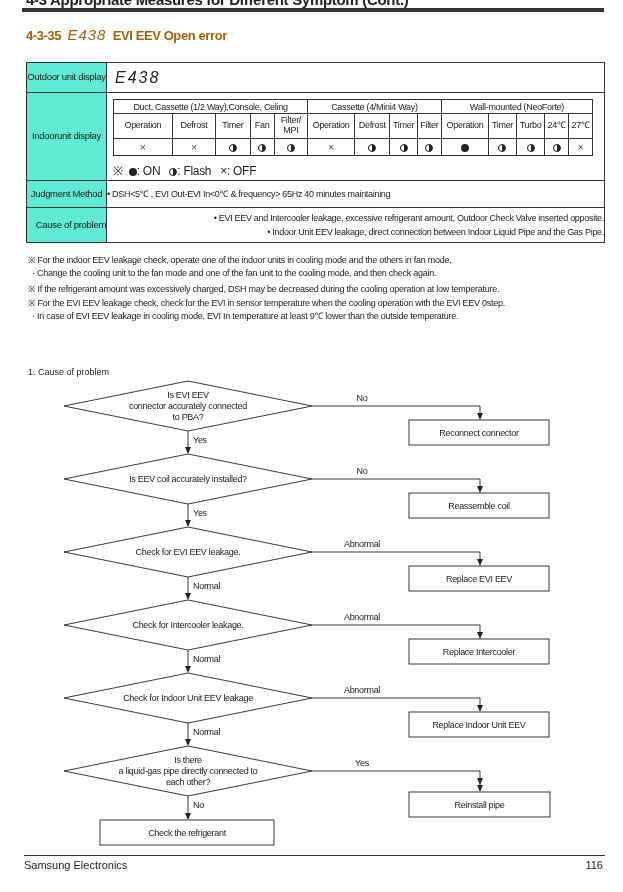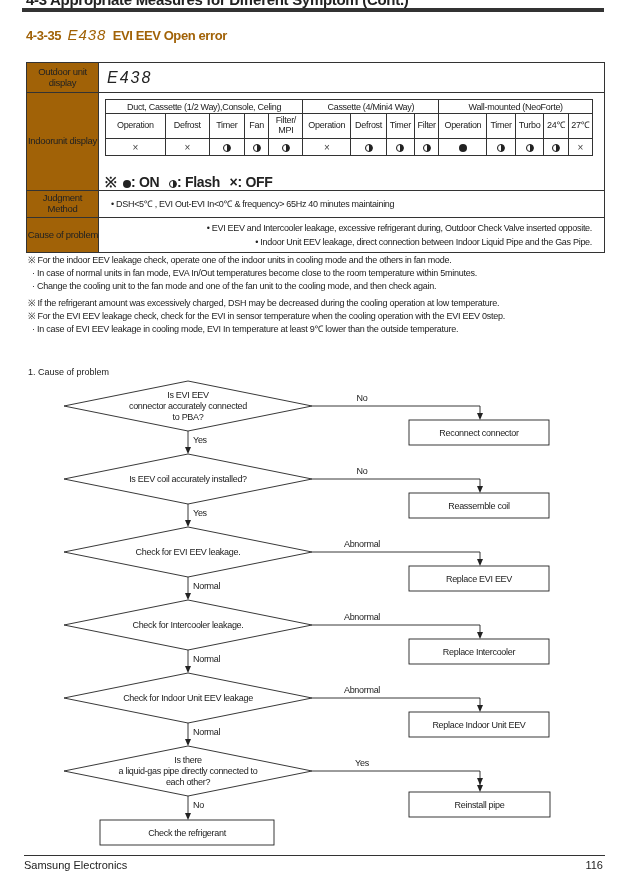--- a/index.html
+++ b/index.html
@@ -6,30 +6,30 @@
   html, body { width: 623px; height: 892px; background: #fff; overflow: hidden; }
   body { font-family: "Liberation Sans", sans-serif; color: #222; position: relative; }
   .abs { position: absolute; }
   .header-title { left: 26px; top: -9px; font-size: 15px; font-weight: bold; color: #222; white-space: nowrap; letter-spacing: -0.3px; }
   .header-rule { left: 22px; top: 8px; width: 582px; height: 4px; background: #333; }
   .section-title { left: 26px; top: 26px; font-size: 13px; font-weight: bold; color: #a16207; white-space: nowrap; letter-spacing: -0.4px; }
   .seg { font-style: italic; font-weight: normal; font-size: 15px; letter-spacing: 1px; margin: 0 3px; }
 
   table.main { position: absolute; left: 26px; top: 62px; width: 579px; border-collapse: collapse; font-size: 9px; letter-spacing: -0.3px; }
   table.main > tbody > tr > td { border: 1px solid #333; vertical-align: middle; }
-  td.lbl { width: 72px; background: #a16207; text-align: center; line-height: 1.15; font-size: 9.5px; color: #222; }
+  td.lbl { width: 80px; background: #5eead4; text-align: center; line-height: 1.15; font-size: 9.5px; color: #222; }
   td.code { height: 30px; padding-left: 8px; font-style: italic; font-size: 16px; letter-spacing: 2px; color: #222; }
   td.indoor-wrap { padding: 6px 11px 4px 6px; }
   table.inner { width: 100%; border-collapse: collapse; font-size: 9px; }
   table.inner td { border: 1px solid #333; text-align: center; color: #222; }
   table.inner tr.grp td { height: 14px; }
   table.inner tr.cols td { height: 25px; line-height: 1.1; }
   table.inner tr.vals td { height: 17px; font-size: 10px; }
-  .legend { margin-top: 16px; height: 14px; font-size: 14px; color: #222; font-weight: bold; }
-  td.txt { padding: 3px 12px; line-height: 1.65; font-size: 9px; color: #222; }
+  .legend { margin-top: 6px; height: 14px; font-size: 12px; color: #222; }
+  td.txt { padding: 3px 0; line-height: 1.65; font-size: 9px; color: #222; }
   tr.judg td { height: 27px; }
   tr.cause td { height: 30px; text-align: right; }
 
   .notes { left: 28px; top: 254px; width: 580px; font-size: 9px; line-height: 13.2px; color: #222; letter-spacing: -0.25px; }
   .notes .sub { padding-left: 4px; }
   .notes .gap { height: 3px; }
 
   .step-title { left: 28px; top: 367px; font-size: 9px; color: #222; }
 
   svg.flow { position: absolute; left: 0; top: 0; }
@@ -111,30 +111,29 @@
     </tr>
     <tr class="judg">
       <td class="lbl">Judgment Method</td>
       <td class="txt">
         <div>• <span>DSH&lt;5℃ , EVI Out-EVI In&lt;0℃ &amp; frequency&gt; 65Hz 40 minutes maintaining</span></div>
       </td>
     </tr>
     <tr class="cause">
       <td class="lbl">Cause of problem</td>
       <td class="txt" style="line-height:14px;">
-        <div>• <span>EVI EEV and Intercooler leakage, excessive refrigerant during, Outdoor Check Valve inserted opposite.</span></div>
+        <div>• <span>EVI EEV and Intercooler leakage, excessive refrigerant amount, Outdoor Check Valve inserted opposite.</span></div>
         <div>• <span>Indoor Unit EEV leakage, direct connection between Indoor Liquid Pipe and the Gas Pipe.</span></div>
       </td>
     </tr>
   </tbody>
 </table>
 
 <div class="abs notes" id="notes">
     <div class="main">※ For the indoor EEV leakage check, operate one of the indoor units in cooling mode and the others in fan mode.</div>
-    <div class="sub">· In case of normal units in fan mode, EVA In/Out temperatures become close to the room temperature within 5minutes.</div>
     <div class="sub">· Change the cooling unit to the fan mode and one of the fan unit to the cooling mode, and then check again.</div>
     <div class="gap"></div>
     <div class="main">※ If the refrigerant amount was excessively charged, DSH may be decreased during the cooling operation at low temperature.</div>
     <div class="main">※ For the EVI EEV leakage check, check for the EVI in sensor temperature when the cooling operation with the EVI EEV 0step.</div>
     <div class="sub">· In case of EVI EEV leakage in cooling mode, EVI In temperature at least 9℃ lower than the outside temperature.</div>
   </div>
 
 <div class="abs step-title">1.   Cause of problem</div>
 
 <svg class="flow" id="flow" width="623" height="892">

